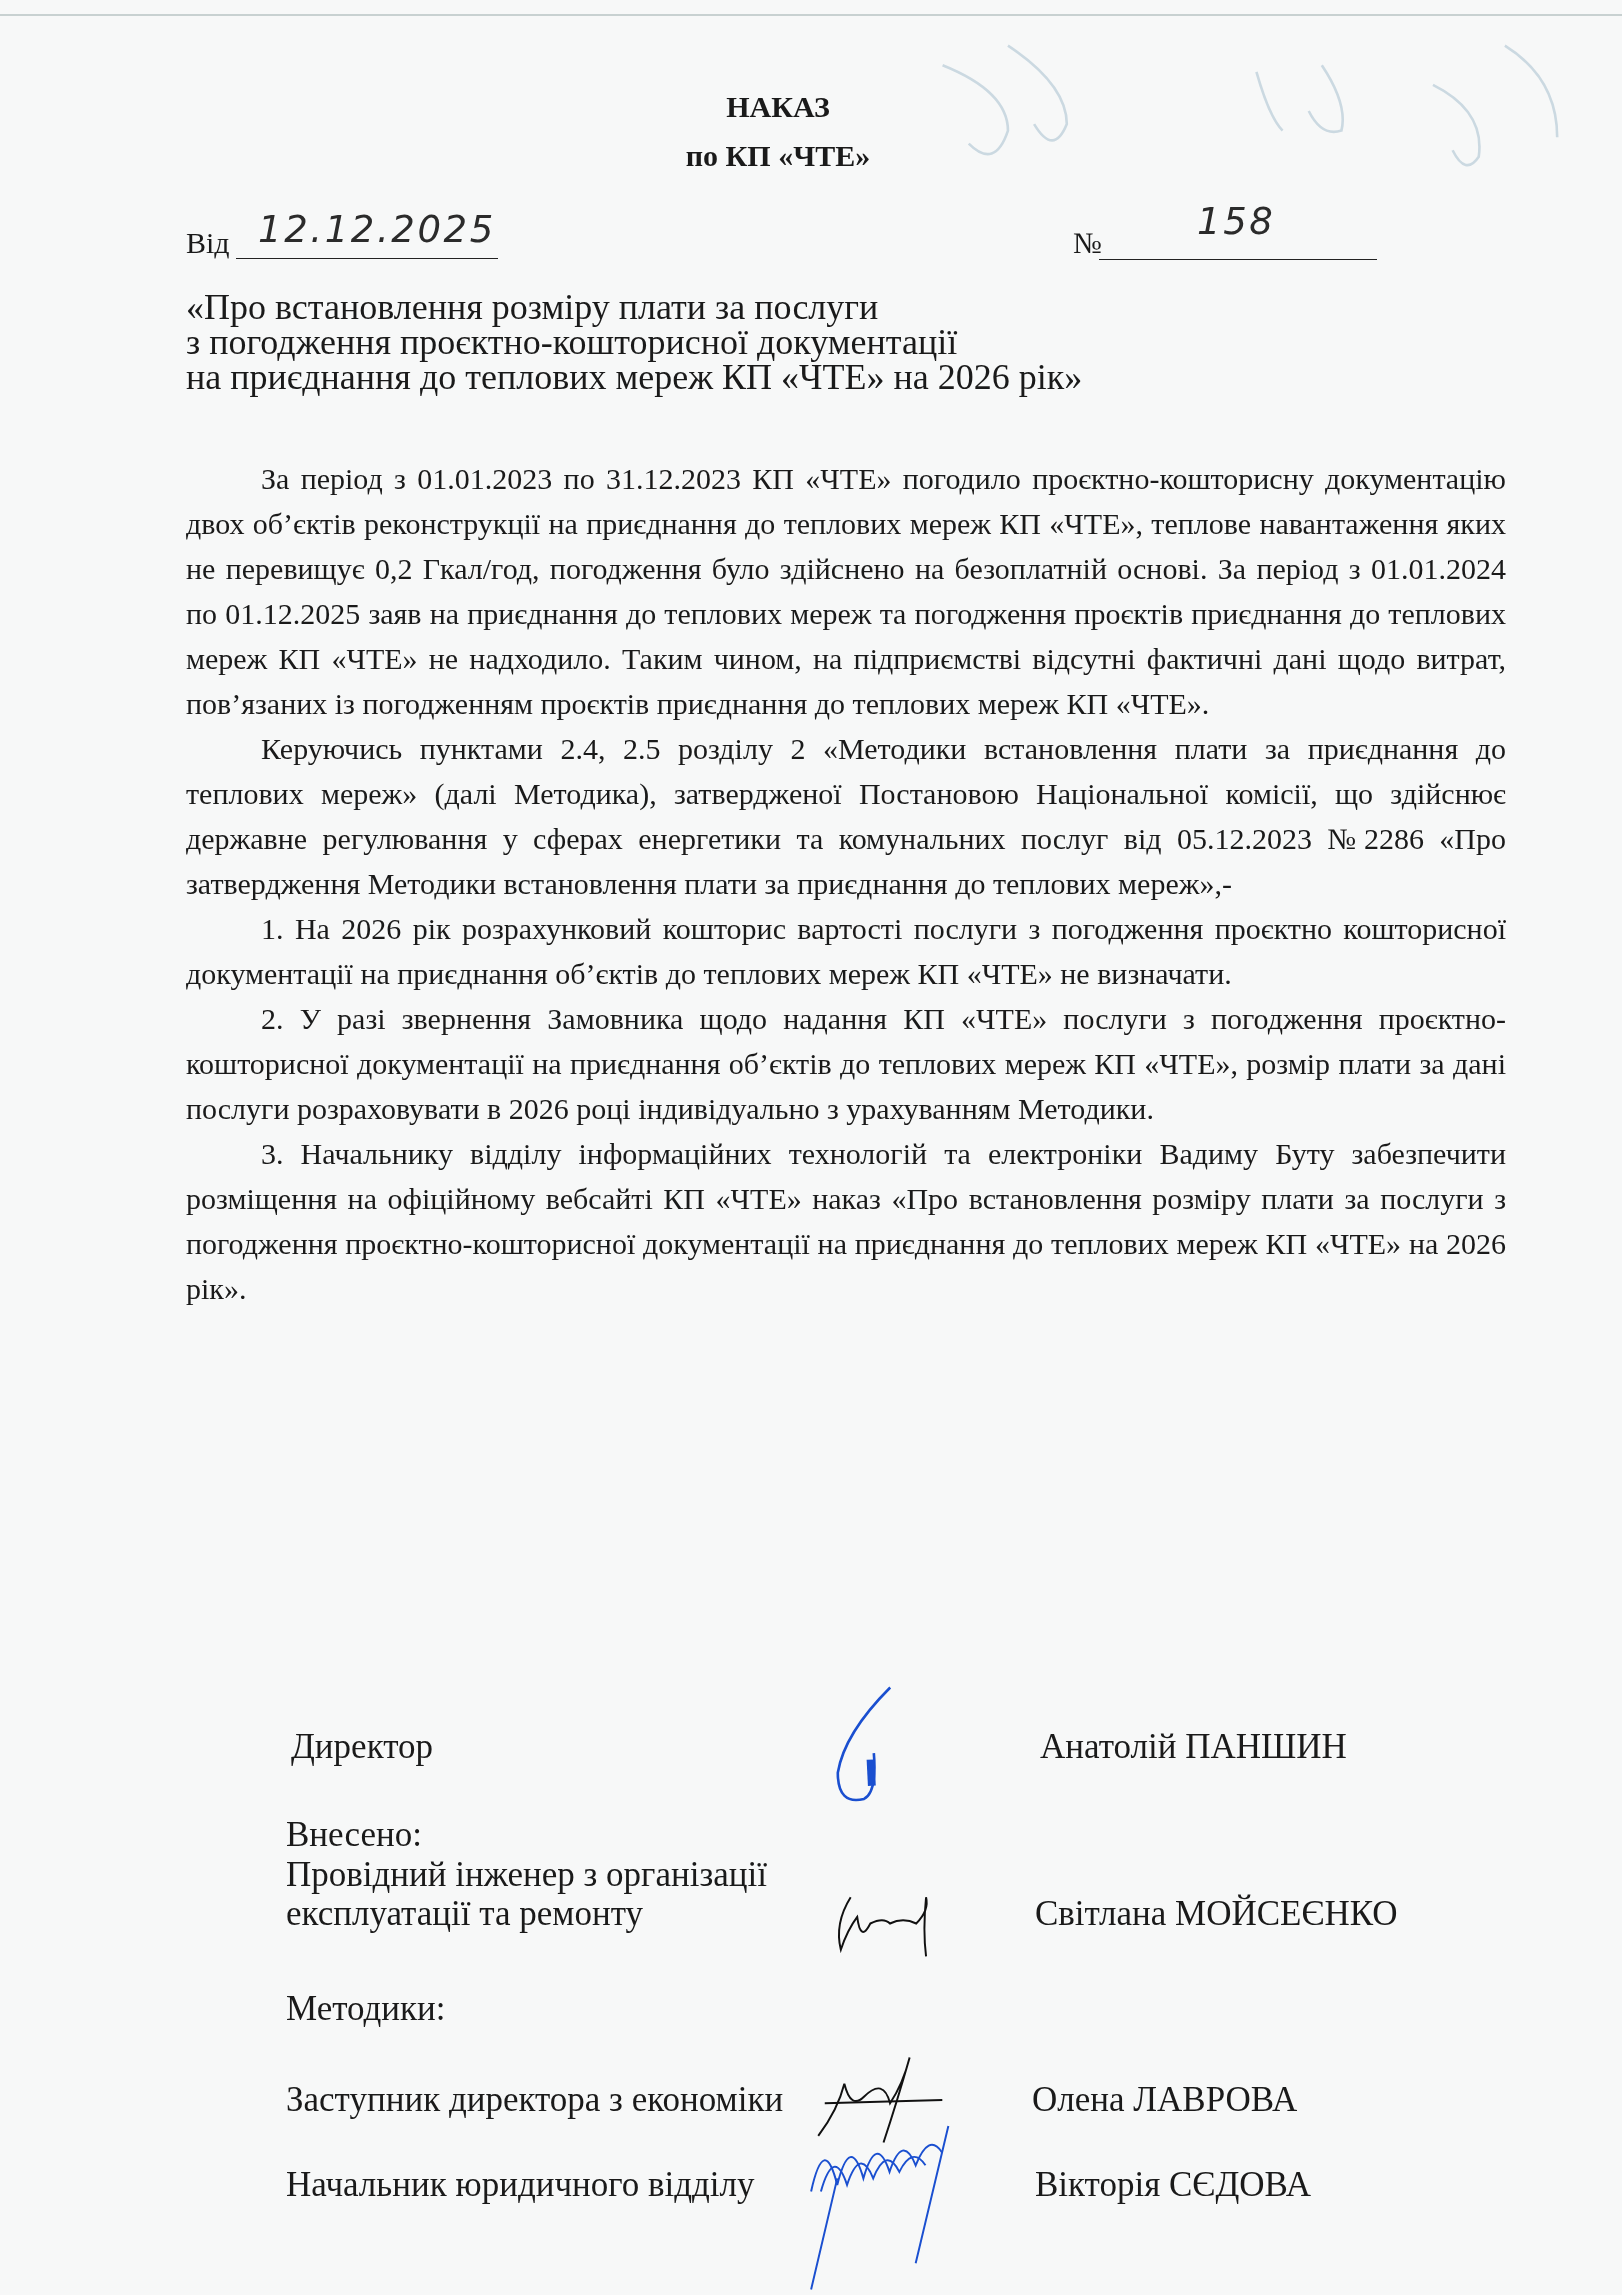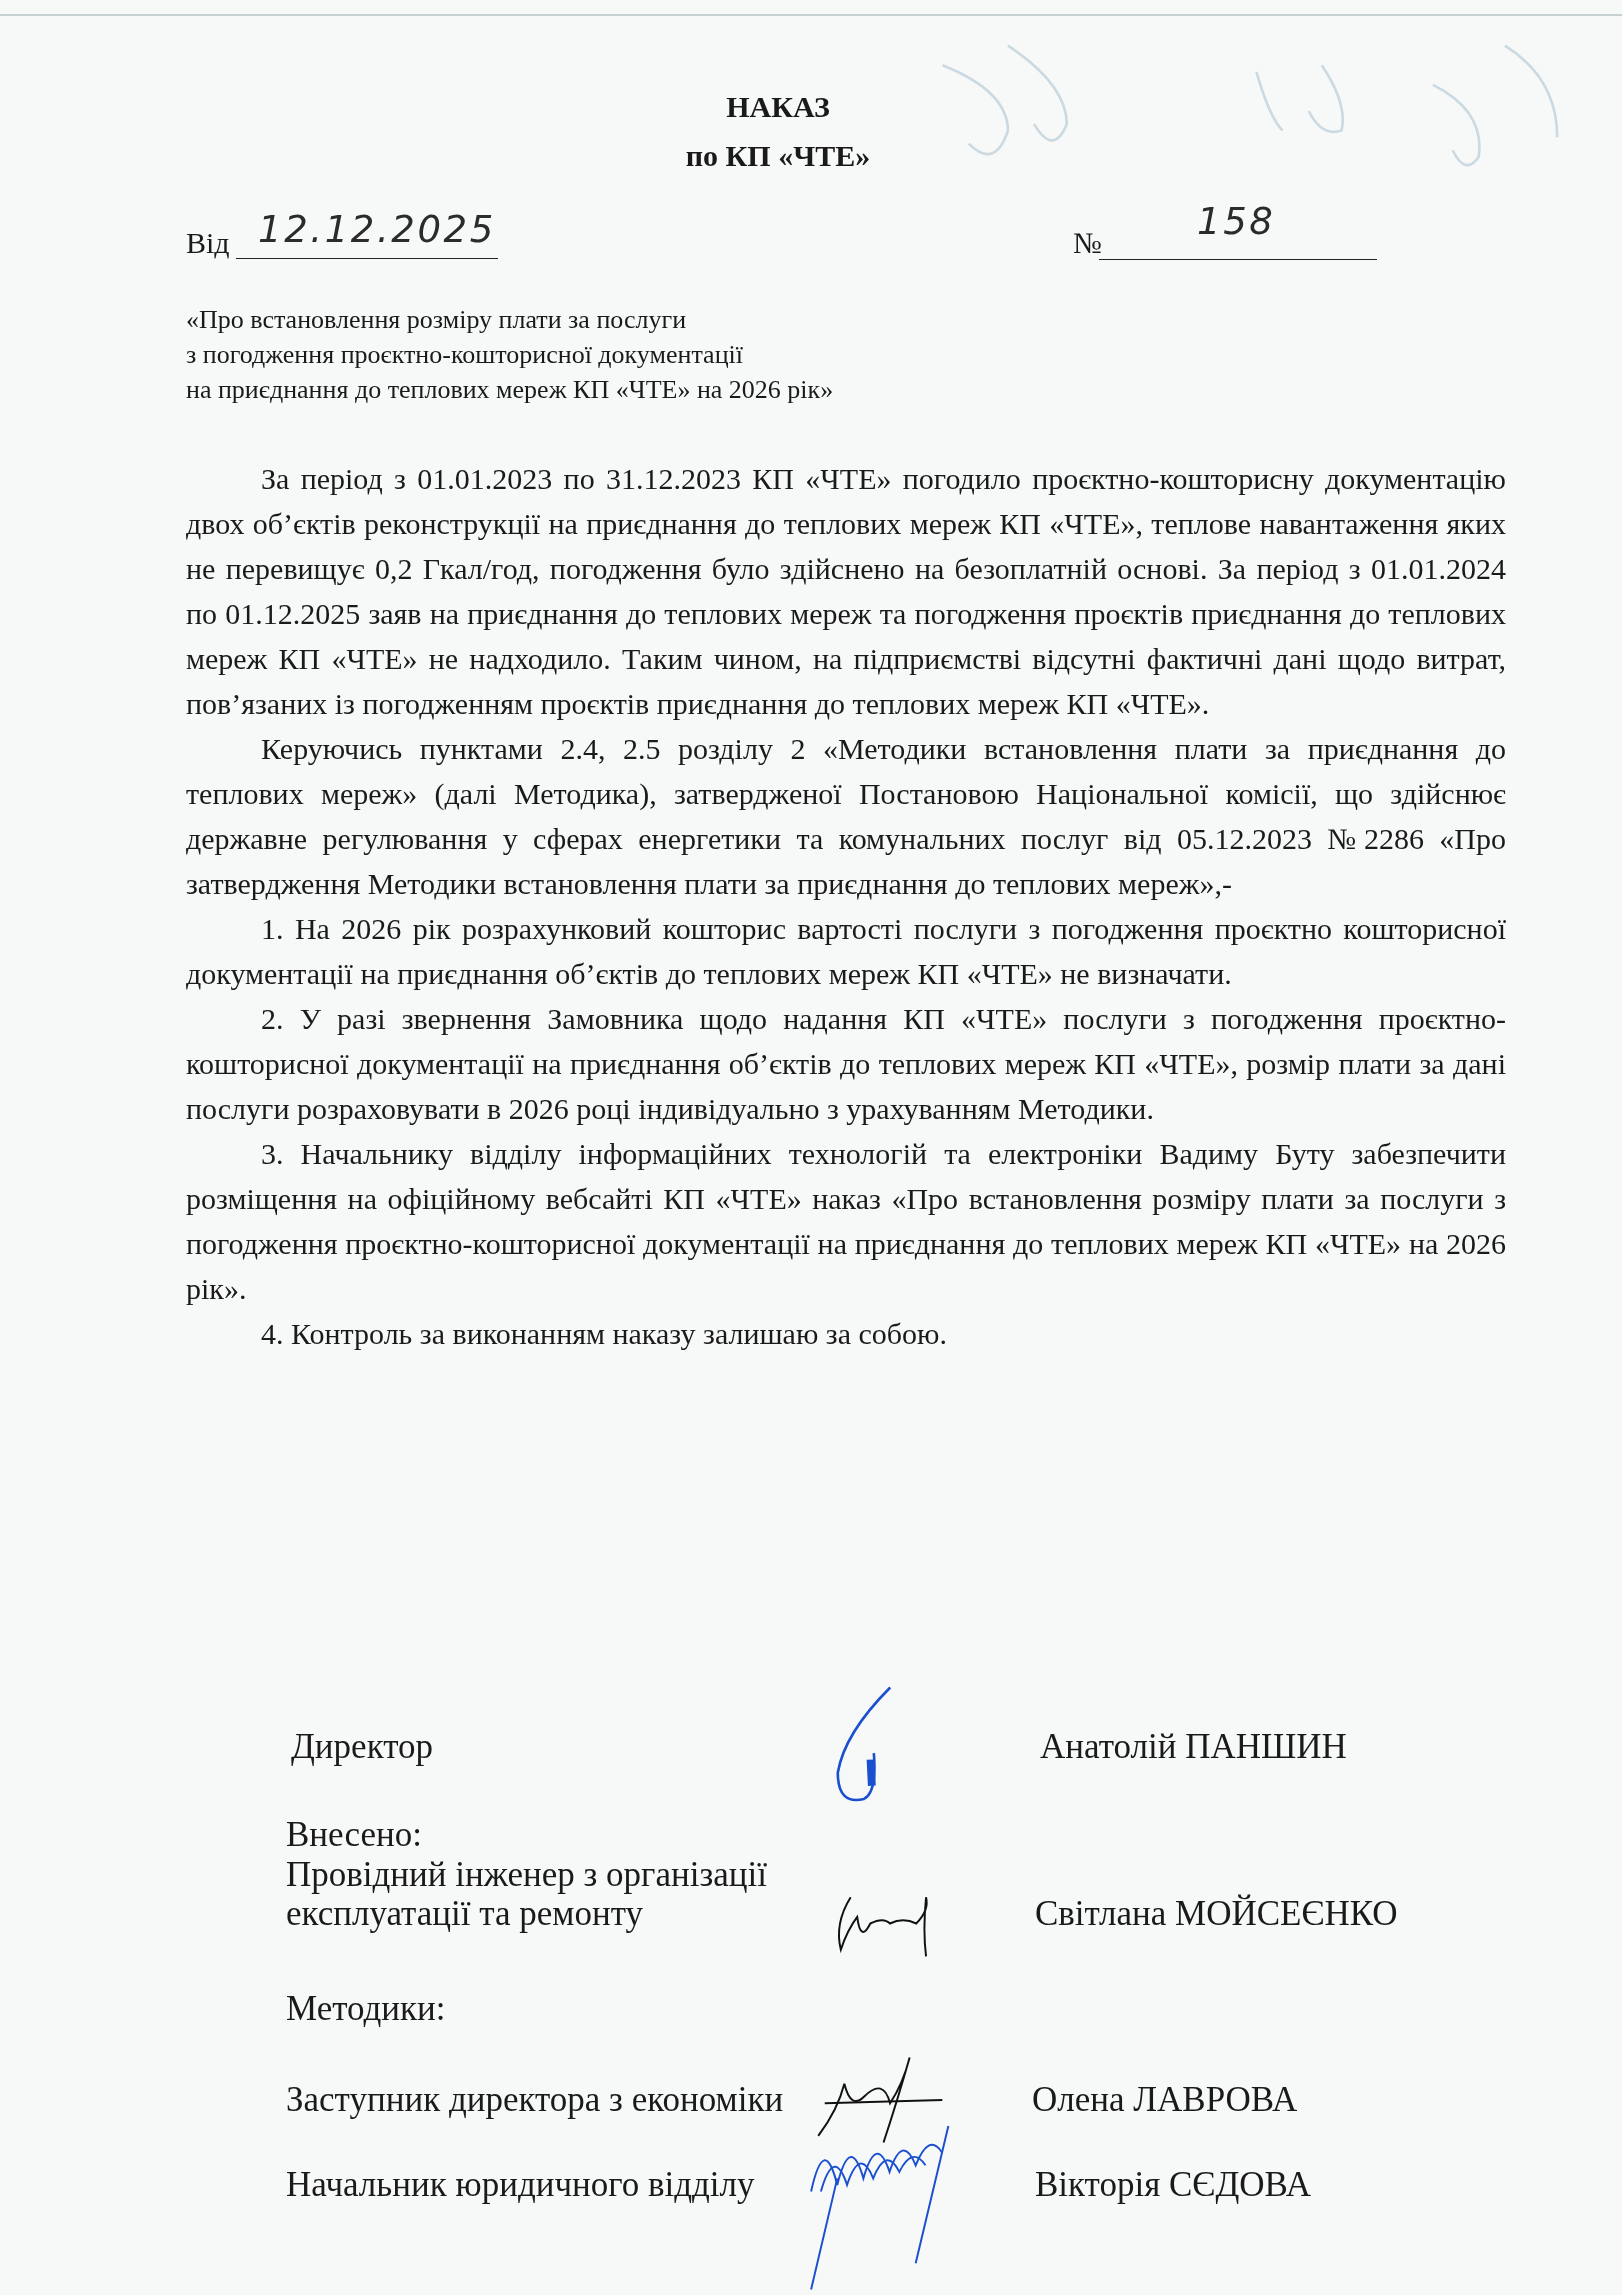--- a/index.html
+++ b/index.html
@@ -5,21 +5,21 @@
   html,body{margin:0;padding:0;}
   body{width:1622px;height:2295px;background:#f7f8f8;position:relative;overflow:hidden;
        font-family:"Liberation Serif","DejaVu Serif",serif;color:#1a1a1a;}
   .abs{position:absolute;}
   .topline{left:0;top:14.4px;width:1622px;height:1.3px;background:#9aa;opacity:.5;}
   .pencil{position:absolute;top:26px;left:916px;width:707px;height:170px;}
   .title{left:0;width:1556px;text-align:center;font-weight:bold;font-size:30px;}
   .meta{font-size:30px;}
   .uline{position:absolute;height:1.3px;background:#222;}
   .hand{font-family:"DejaVu Sans",sans-serif;font-style:italic;color:#2b2b2b;font-size:37px;letter-spacing:2.6px;text-align:right;}
-  .subject{left:186px;top:302px;font-size:26px;line-height:35px;}
+  .subject{left:186px;top:290px;font-size:36px;line-height:35px;}
   .body{left:186px;width:1320px;top:456px;font-size:30px;line-height:45px;text-align:justify;}
   .body p{margin:0;text-indent:75px;}
   .center{text-align:center;text-indent:0 !important;margin:27.5px 0 29px !important;}
   .sig{font-size:35px;}
   .sigimg{position:absolute;}
 </style>
 </head>
 <body>
 
 <div class="abs topline"></div>
@@ -46,21 +46,20 @@
   <div>з погодження проєктно-кошторисної документації</div>
   <div>на приєднання до теплових мереж КП «ЧТЕ» на 2026  рік»</div>
 </div>
 
 <div class="abs body">
   <p>За період з 01.01.2023 по 31.12.2023 КП «ЧТЕ» погодило проєктно-кошторисну документацію двох об’єктів реконструкції на приєднання до теплових мереж КП «ЧТЕ», теплове навантаження яких не перевищує 0,2 Гкал/год, погодження було здійснено на безоплатній основі. За період з 01.01.2024 по 01.12.2025 заяв на приєднання до теплових мереж та  погодження проєктів приєднання до  теплових мереж КП «ЧТЕ» не надходило. Таким чином, на підприємстві відсутні фактичні дані щодо витрат, пов’язаних із погодженням проєктів приєднання до теплових мереж КП «ЧТЕ».</p>
   <p>Керуючись пунктами 2.4, 2.5 розділу 2 «Методики встановлення плати за приєднання до теплових мереж» (далі Методика), затвердженої Постановою Національної комісії, що здійснює державне регулювання у сферах енергетики та комунальних послуг від 05.12.2023 №2286 «Про затвердження Методики встановлення плати за приєднання до теплових мереж»,-</p>
   <p>1. На 2026 рік розрахунковий кошторис вартості послуги з погодження проєктно кошторисної документації на приєднання об’єктів до теплових мереж КП «ЧТЕ» не визначати.</p>
   <p>2. У разі звернення Замовника щодо надання КП «ЧТЕ» послуги з погодження проєктно-кошторисної документації на приєднання об’єктів до теплових мереж КП «ЧТЕ», розмір плати за дані послуги  розраховувати в 2026 році індивідуально з урахуванням Методики.</p>
   <p>3. Начальнику відділу інформаційних технологій та електроніки Вадиму Буту забезпечити розміщення на   офіційному вебсайті КП «ЧТЕ» наказ  «Про встановлення розміру плати за послуги з погодження проєктно-кошторисної документації на приєднання до теплових мереж КП   «ЧТЕ» на 2026 рік».</p>
-  <p>4. Контроль за виконанням наказу залишаю за собою.</p>
 </div>
 
 <div class="abs sig" style="left:291px;top:1727px;">Директор</div>
 <div class="abs sig" style="left:1040px;top:1727px;">Анатолій ПАНШИН</div>
 <svg class="sigimg" style="left:805px;top:1681px;" width="118" height="131" viewBox="0 0 180 200" fill="none" stroke="#1a4fd0" stroke-width="4">
   <path d="M130 10 Q60 80 50 140 Q50 190 90 180 Q110 170 105 110"></path>
   <path d="M100 120 L102 160" stroke-width="12"></path>
 </svg>
 
 <div class="abs sig" style="left:286px;top:1815px;">Внесено:</div>

